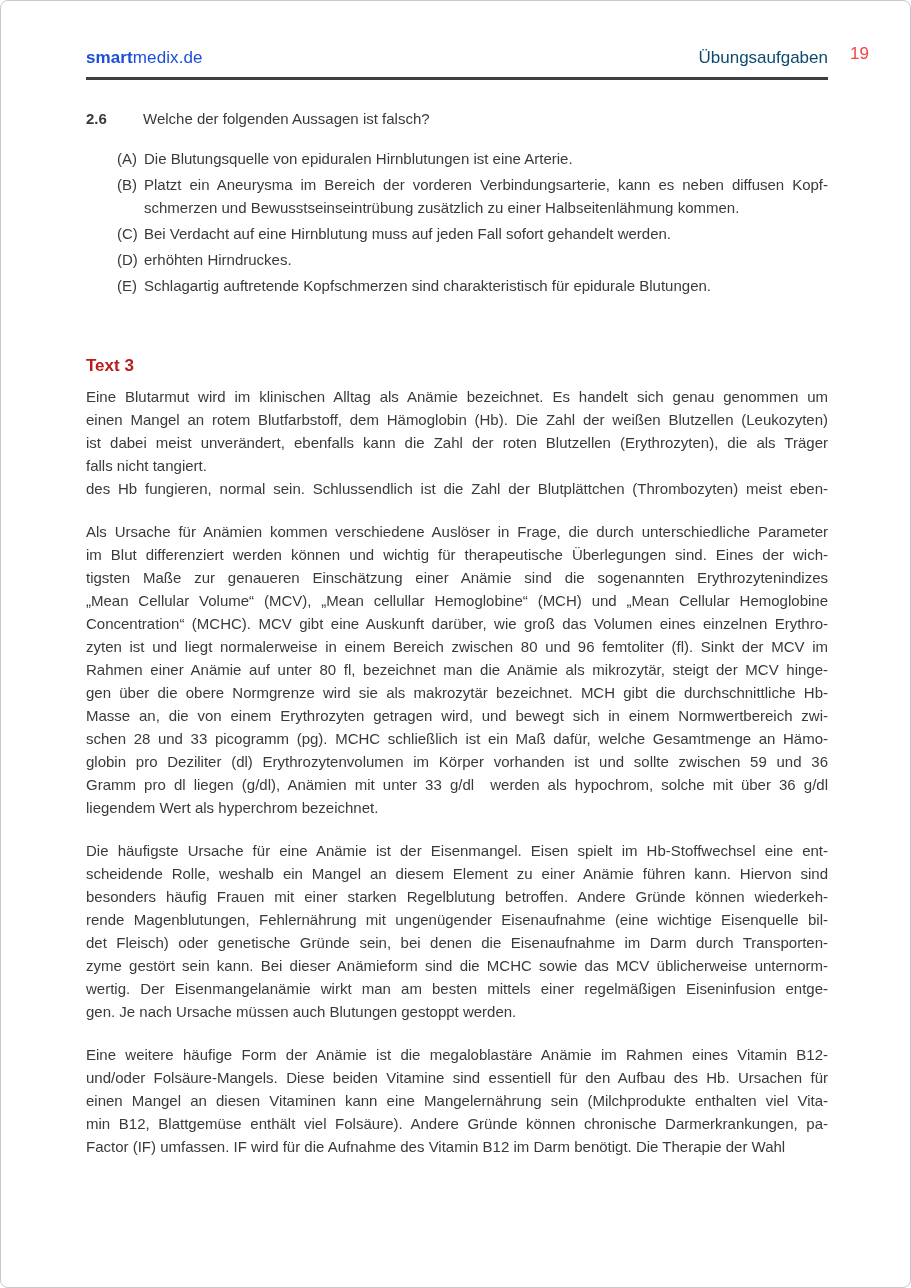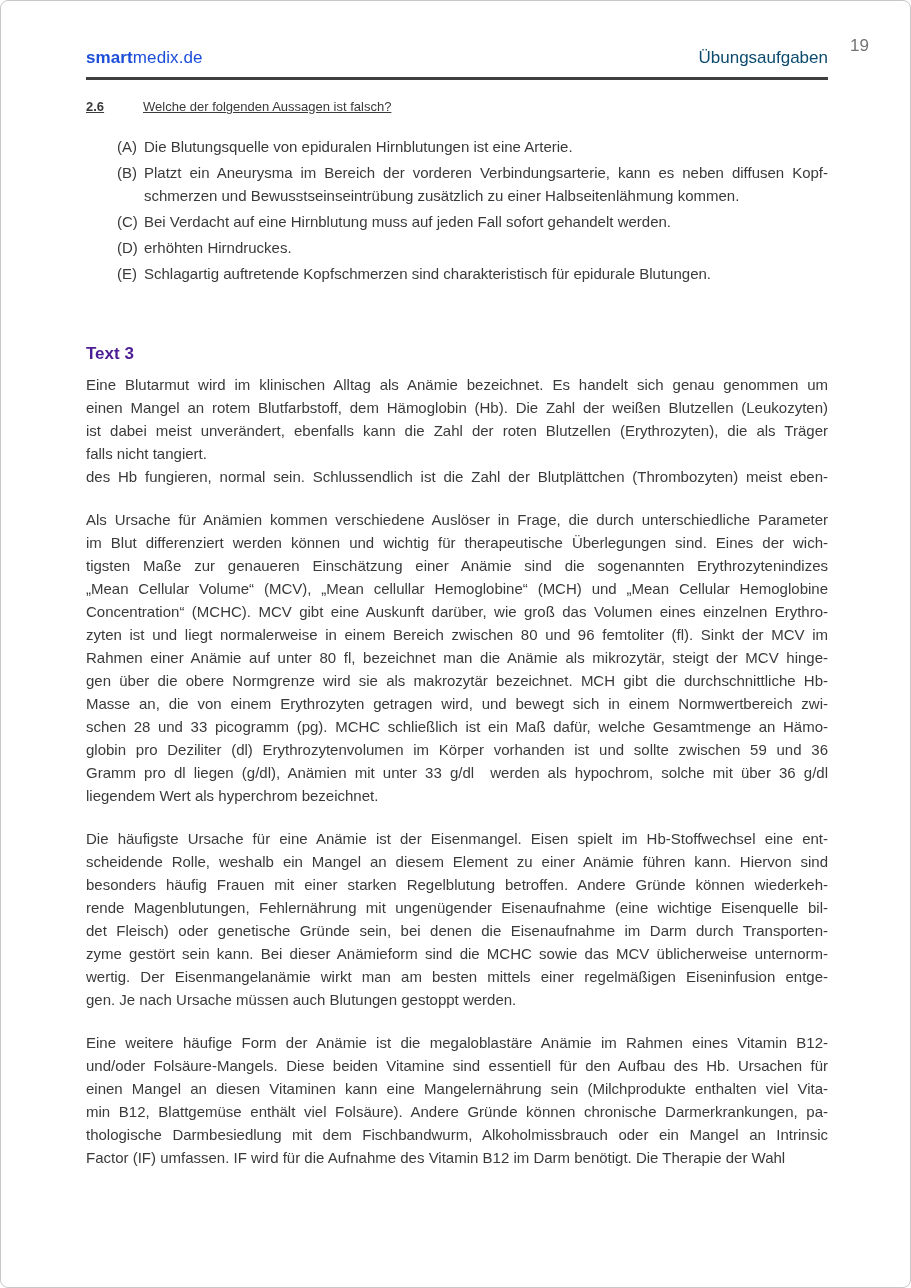--- a/index.html
+++ b/index.html
@@ -27,35 +27,34 @@
     align-items: flex-end;
     font-size: 17px;
     line-height: 22px;
   }
   .brand { color: #1d4ed8; letter-spacing: 0.1px; }
   .brand .b { font-weight: 700; }
   .section-title { color: #0c4a6e; }
   .page-number {
     position: absolute;
     right: -41px;
-    bottom: 12px;
-    color: #737373;
+    bottom: 4px;
+    color: #ef4444;
   }
   .rule {
     margin-top: 8px;
     height: 3px;
     background: #3f3f3f;
   }
   
   .question {
-    margin-top: 16px;
+    margin-top: 28px;
     display: flex;
-    font-size: 13px;
+    font-size: 15px;
     line-height: 22px;
-    text-decoration: underline;
   }
   .qnum { font-weight: 700; width: 57px; flex: 0 0 57px; }
   .options { margin-top: 17px; }
   .option-row {
     display: flex;
     margin-bottom: 3px;
     font-size: 15px;
   }
   .option-label {
     flex: 0 0 27px;
@@ -73,21 +72,21 @@
   .jline.last {
     text-align: left;
     text-align-last: left;
   }
   
   .text3-heading {
     margin: 57px 0 0 0;
     font-size: 17px;
     line-height: 24px;
     font-weight: 700;
-    color: #4c1d95;
+    color: #b91c1c;
   }
   .paragraphs { margin-top: 7px; font-size: 15px; }
   .paragraph { margin: 3px 0 20px 0; }
 </style>
 </head>
 <body>
 
 <div class="content">
 
   <header class="header">
@@ -172,18 +171,17 @@
         <div class="jline">det Fleisch) oder genetische Gründe sein, bei denen die Eisenaufnahme im Darm durch Transporten-</div>
         <div class="jline">zyme gestört sein kann. Bei dieser Anämieform sind die MCHC sowie das MCV üblicherweise unternorm-</div>
         <div class="jline">wertig. Der Eisenmangelanämie wirkt man am besten mittels einer regelmäßigen Eiseninfusion entge-</div>
         <div class="jline last">gen. Je nach Ursache müssen auch Blutungen gestoppt werden.</div>
       </div>
       <div class="paragraph">
         <div class="jline">Eine weitere häufige Form der Anämie ist die megaloblastäre Anämie im Rahmen eines Vitamin B12-</div>
         <div class="jline">und/oder Folsäure-Mangels. Diese beiden Vitamine sind essentiell für den Aufbau des Hb. Ursachen für</div>
         <div class="jline">einen Mangel an diesen Vitaminen kann eine Mangelernährung sein (Milchprodukte enthalten viel Vita-</div>
         <div class="jline">min B12, Blattgemüse enthält viel Folsäure). Andere Gründe können chronische Darmerkrankungen, pa-</div>
-        <div class="jline">thologische Darmbesiedlung mit dem Fischbandwurm, Alkoholmissbrauch oder ein Mangel an Intrinsic</div>
         <div class="jline last">Factor (IF) umfassen. IF wird für die Aufnahme des Vitamin B12 im Darm benötigt. Die Therapie der Wahl</div>
       </div>
     </div>
 
 </div>
 
 </body></html>

